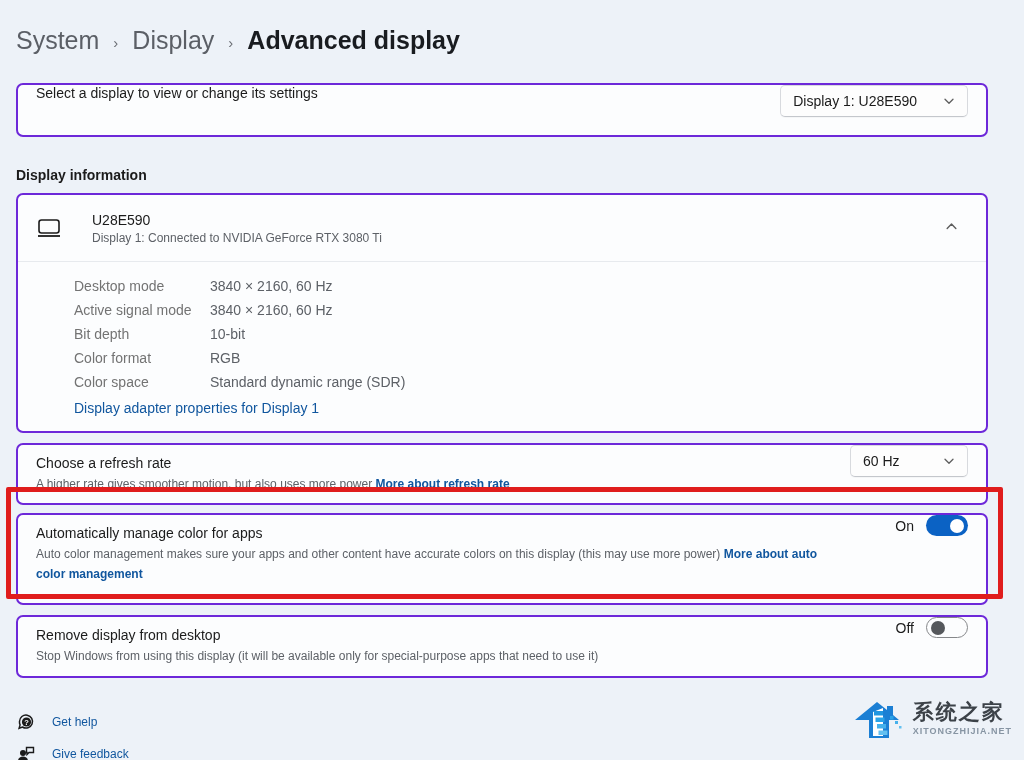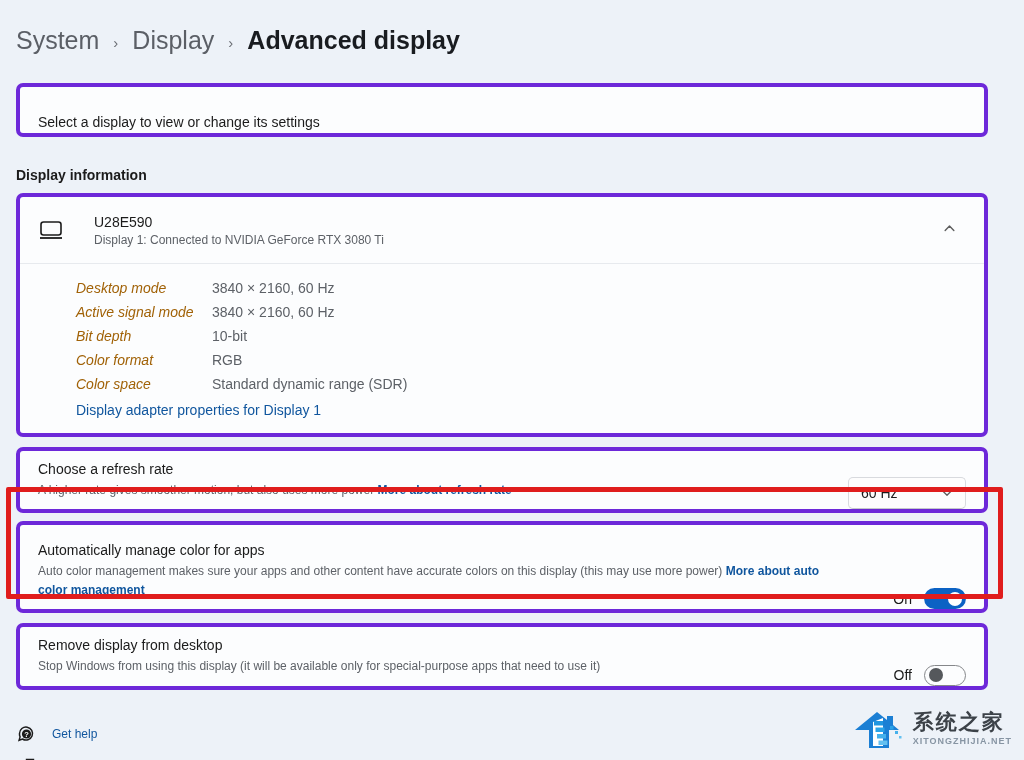--- a/index.html
+++ b/index.html
@@ -15,25 +15,25 @@
 
   
   .breadcrumb { display:flex; align-items:center; gap:14px; margin-bottom:28px; }
   .crumb { font-size:25px; color:#5b5f66; cursor:default; }
   .crumb.current { color:#191c20; font-weight:700; }
   .crumb-sep { font-size:15px; color:#6a6e74; padding-top:3px; }
 
   
   .card {
     background:#fcfdfe;
-    border:4px solid #6d28d9;
+    border:2px solid #6d28d9;
     border-radius:7px;
     padding:0 18px;
     display:flex;
-    align-items:flex-end;
+    align-items:flex-start;
   }
   .card + .card { margin-top:8px; }
 
   .row-card { min-height:54px; justify-content:space-between; }
 
   .card-titles { padding:10px 0; }
   .card-title { font-size:14px; color:#1b1b1b; margin-bottom:3px; }
   .card-desc  { font-size:12px; color:#5d6167; line-height:1.45; }
   .inline-link { color:#10569e; font-weight:700; text-decoration:none; cursor:pointer; }
 
@@ -57,21 +57,21 @@
   
   .expander { display:block; padding:0; }
   .expander-head { display:flex; align-items:center; min-height:66px; padding:0 18px; }
   .monitor-icon { width:38px; display:flex; align-items:center; }
   .expander-titles { flex:1; margin-left:18px; }
   .monitor-name { font-size:14px; color:#1b1b1b; margin-bottom:3px; }
   .monitor-sub { font-size:12px; color:#5d6167; }
   .chev-btn { background:none; border:none; cursor:pointer; padding:6px 10px; }
   .expander-body { border-top:1px solid #e7eaee; padding:12px 18px 14px 56px; }
   .detail-row { display:flex; font-size:14px; line-height:24px; }
-  .detail-label { width:136px; color:#a16207;font-style:italic; }
+  .detail-label { width:136px; color:#737373; }
   .detail-value { color:#5d6167; }
   .adapter-link { display:inline-block; margin-top:6px; font-size:14px; color:#10569e; text-decoration:none; cursor:pointer; }
 
   
   .toggle-wrap { display:flex; align-items:center; gap:12px; flex-shrink:0; margin-left:4px; }
   .toggle-state { font-size:14px; color:#1b1b1b; }
   .toggle { width:42px; height:21px; border-radius:11px; position:relative; cursor:pointer; }
   .toggle.on { background:#0b62c4; }
   .toggle.on .knob { position:absolute; right:4px; top:3.5px; width:14px; height:14px; border-radius:50%; background:#ffffff; }
   .toggle.off { background:transparent; border:1px solid #85878a; }
@@ -87,40 +87,46 @@
     pointer-events:none;
     z-index:50;
   }
 
   
   .footer { margin-top:34px; display:flex; flex-direction:column; gap:12px; }
   .footer-item { display:flex; align-items:center; gap:16px; cursor:pointer; width:max-content; }
   .footer-item a { font-size:12px; color:#10569e; text-decoration:none; }
 
   
-  .watermark { position:absolute; right:12px; bottom:8px; display:flex; align-items:center; gap:8px; }
+  .watermark { position:absolute; right:12px; bottom:18px; display:flex; align-items:center; gap:8px; }
   .wm-text { display:flex; flex-direction:column; }
   .wm-title { font-size:21px; font-weight:700; color:#3c4248; letter-spacing:2px; line-height:1.1; }
   .wm-url { font-size:9px; font-weight:700; color:#8795a3; letter-spacing:1px; margin-top:2px; }
 </style>
 </head>
 <body>
 
 <div class="page">
 
   <div class="breadcrumb">
     <span class="crumb">System</span>
     <span class="crumb-sep">›</span>
     <span class="crumb">Display</span>
     <span class="crumb-sep">›</span>
     <span class="crumb current">Advanced display</span>
   </div>
 
   <div class="card row-card">
     <span class="card-title">Select a display to view or change its settings</span>
+    <button class="dropdown">
+      <span>Display 1: U28E590</span>
+      <svg width="12" height="12" viewBox="0 0 12 12">
+          <path d="M2 4.2l4 4 4-4" stroke="#5d5d5d" stroke-width="1.3" fill="none" stroke-linecap="round" stroke-linejoin="round"></path>
+        </svg>
+    </button>
   </div>
 
   <div class="section-title">Display information</div>
 
   <div class="card expander">
     <div class="expander-head">
       <span class="monitor-icon">
         <svg width="26" height="22" viewBox="0 0 26 22">
             <rect x="3" y="3" width="20" height="13" rx="2.5" fill="none" stroke="#1b1b1b" stroke-width="1.6"></rect>
             <line x1="2" y1="19" x2="24" y2="19" stroke="#1b1b1b" stroke-width="1.8"></line>

